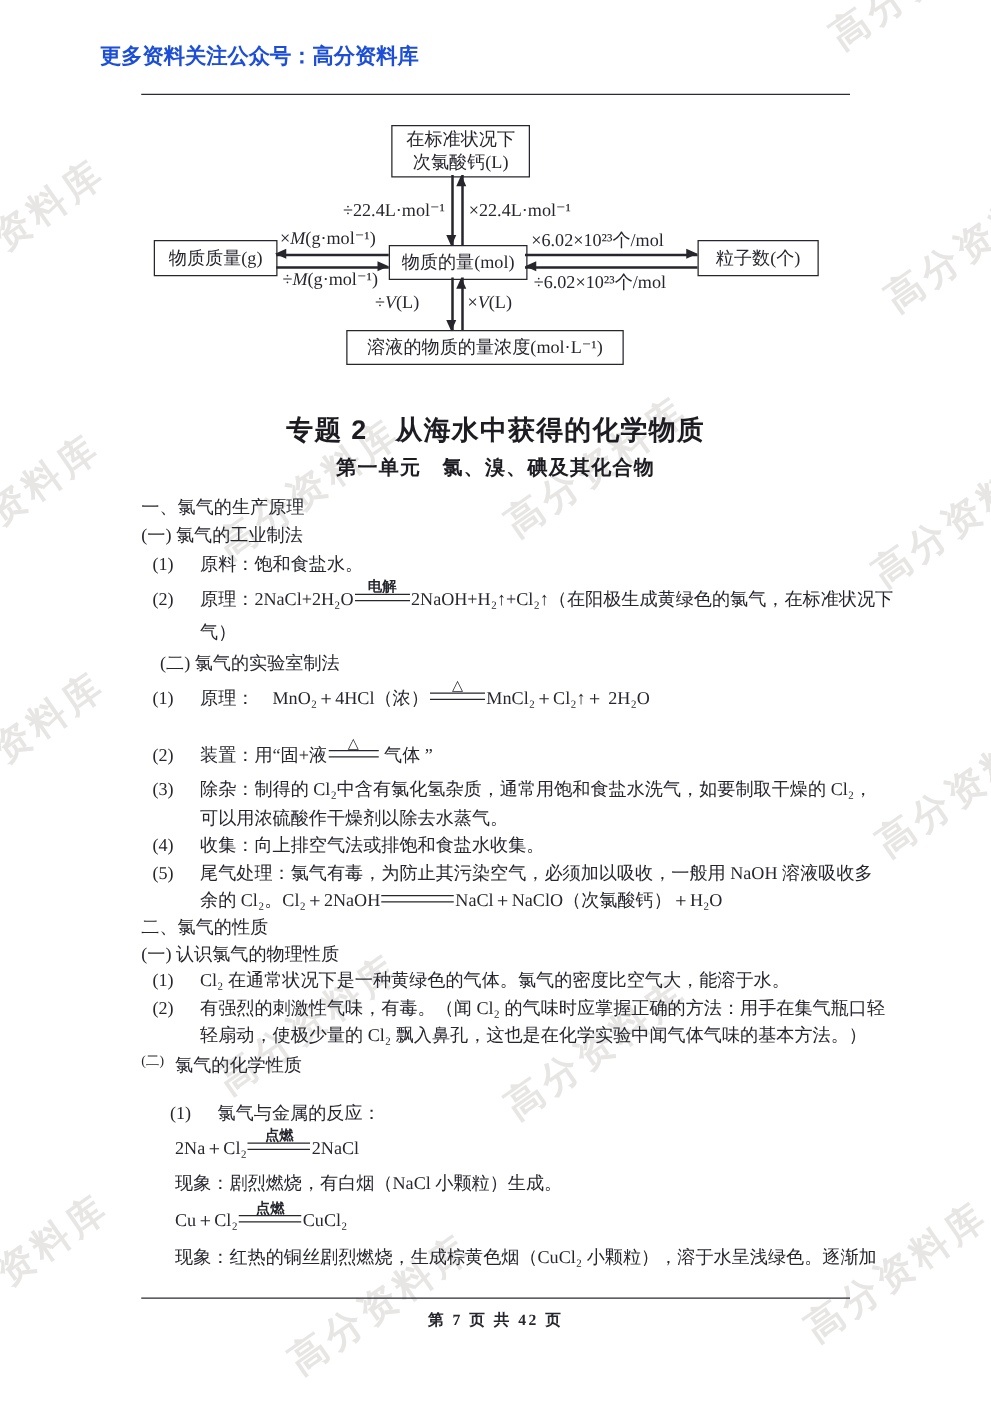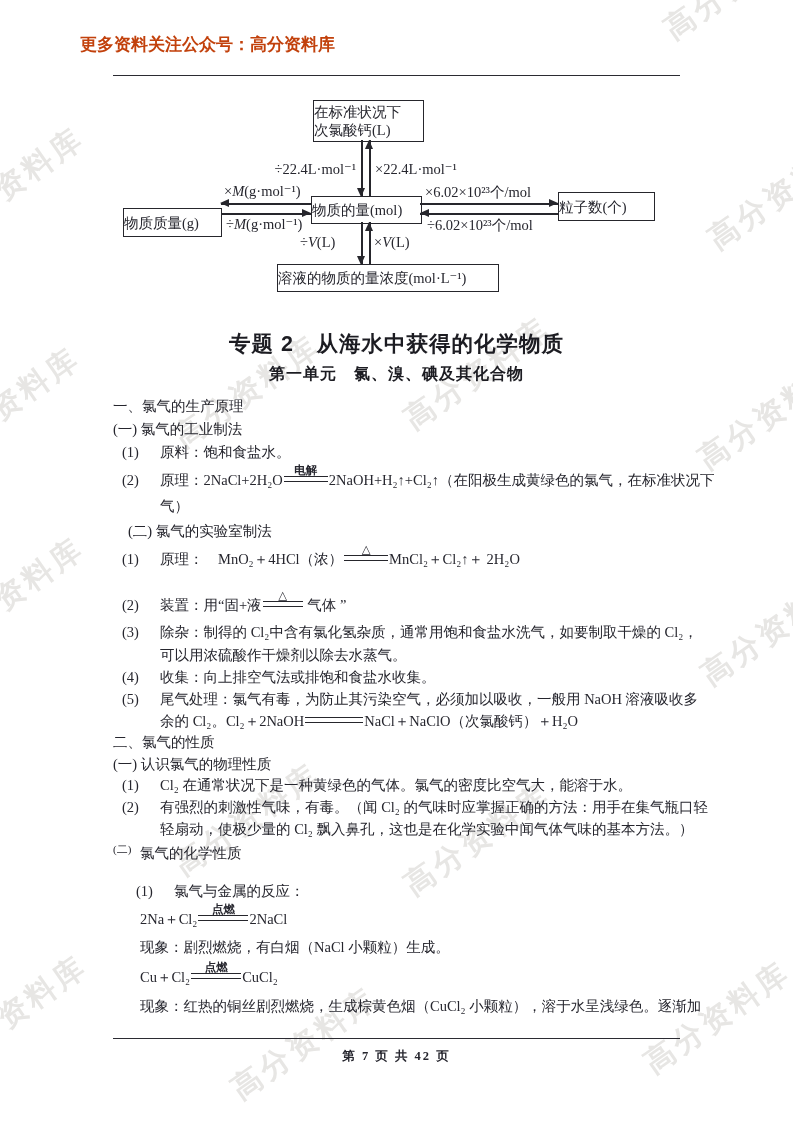--- a/index.html
+++ b/index.html
@@ -4,27 +4,27 @@
 <style>
   html,body{margin:0;padding:0;background:#fff;}
   .page{position:relative;width:793px;height:1122px;background:#ffffff;overflow:hidden;
         font-family:"Liberation Serif","DejaVu Serif",serif;color:#26262e;}
   
   .wm{position:absolute;font-family:"Liberation Sans","DejaVu Sans",sans-serif;font-weight:bold;
       font-size:30px;letter-spacing:4px;color:#e7e6e4;transform:rotate(-35deg);
       transform-origin:left center;white-space:nowrap;z-index:0;}
   
   .hdr{position:absolute;left:80px;top:33px;font-family:"Liberation Sans","DejaVu Sans",sans-serif;
-       font-weight:bold;font-size:17px;color:#c2410c;z-index:2;}
+       font-weight:bold;font-size:17px;color:#1d4ed8;z-index:2;}
   .rule{position:absolute;height:1.4px;background:#2b2b32;z-index:2;}
   .footer-text{position:absolute;left:0;top:1048px;width:100%;text-align:center;font-size:12.5px;
        font-weight:bold;letter-spacing:2px;z-index:2;}
   
   .box{position:absolute;border:1.7px solid #26262c;display:flex;flex-direction:column;
-       align-items:flex-start;justify-content:center;text-align:center;font-size:14.5px;
+       align-items:center;justify-content:center;text-align:center;font-size:14.5px;
        line-height:18px;z-index:2;white-space:nowrap;}
   .lin-h{position:absolute;height:1.6px;background:#26262c;z-index:1;}
   .lin-v{position:absolute;width:1.6px;background:#26262c;z-index:1;}
   .ah{position:absolute;width:0;height:0;z-index:2;}
   .ah-l{border-top:4.5px solid transparent;border-bottom:4.5px solid transparent;border-right:9px solid #26262c;}
   .ah-r{border-top:4.5px solid transparent;border-bottom:4.5px solid transparent;border-left:9px solid #26262c;}
   .ah-u{border-left:4.5px solid transparent;border-right:4.5px solid transparent;border-bottom:9px solid #26262c;}
   .ah-d{border-left:4.5px solid transparent;border-right:4.5px solid transparent;border-top:9px solid #26262c;}
   .dlabel{position:absolute;font-size:14.5px;white-space:nowrap;z-index:2;}
   .dlabel .v{font-style:italic;}
@@ -70,21 +70,21 @@
 
   <div class="hdr">更多资料关注公众号：高分资料库</div>
   <div class="rule" style="left:113px;top:75px;width:567px"></div>
 
   <div>
 
     <div class="box" style="left:313px;top:100px;width:109px;height:40px">
       <span>在标准状况下</span>
       <span>次氯酸钙(L)</span>
     </div>
-    <div class="box" style="left:123px;top:208px;width:97px;height:27px">
+    <div class="box" style="left:123px;top:192px;width:97px;height:27px">
       <span>物质质量(g)</span>
     </div>
     <div class="box" style="left:311px;top:196px;width:109px;height:26px">
       <span>物质的量(mol)</span>
     </div>
     <div class="box" style="left:558px;top:192px;width:95px;height:27px">
       <span>粒子数(个)</span>
     </div>
     <div class="box" style="left:277px;top:264px;width:220px;height:26px">
       <span>溶液的物质的量浓度(mol·L⁻¹)</span>

